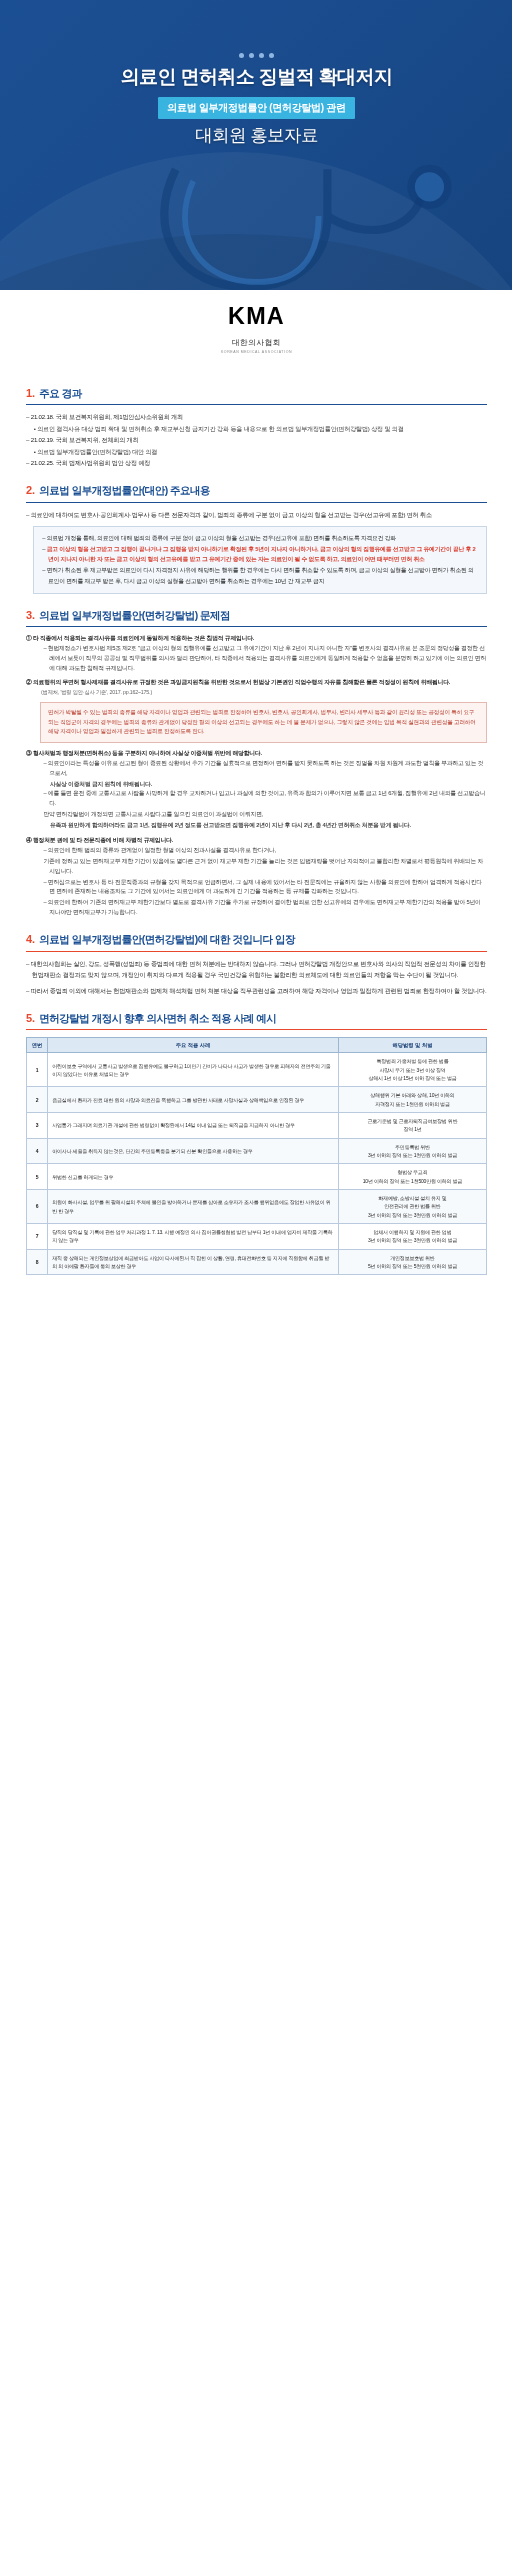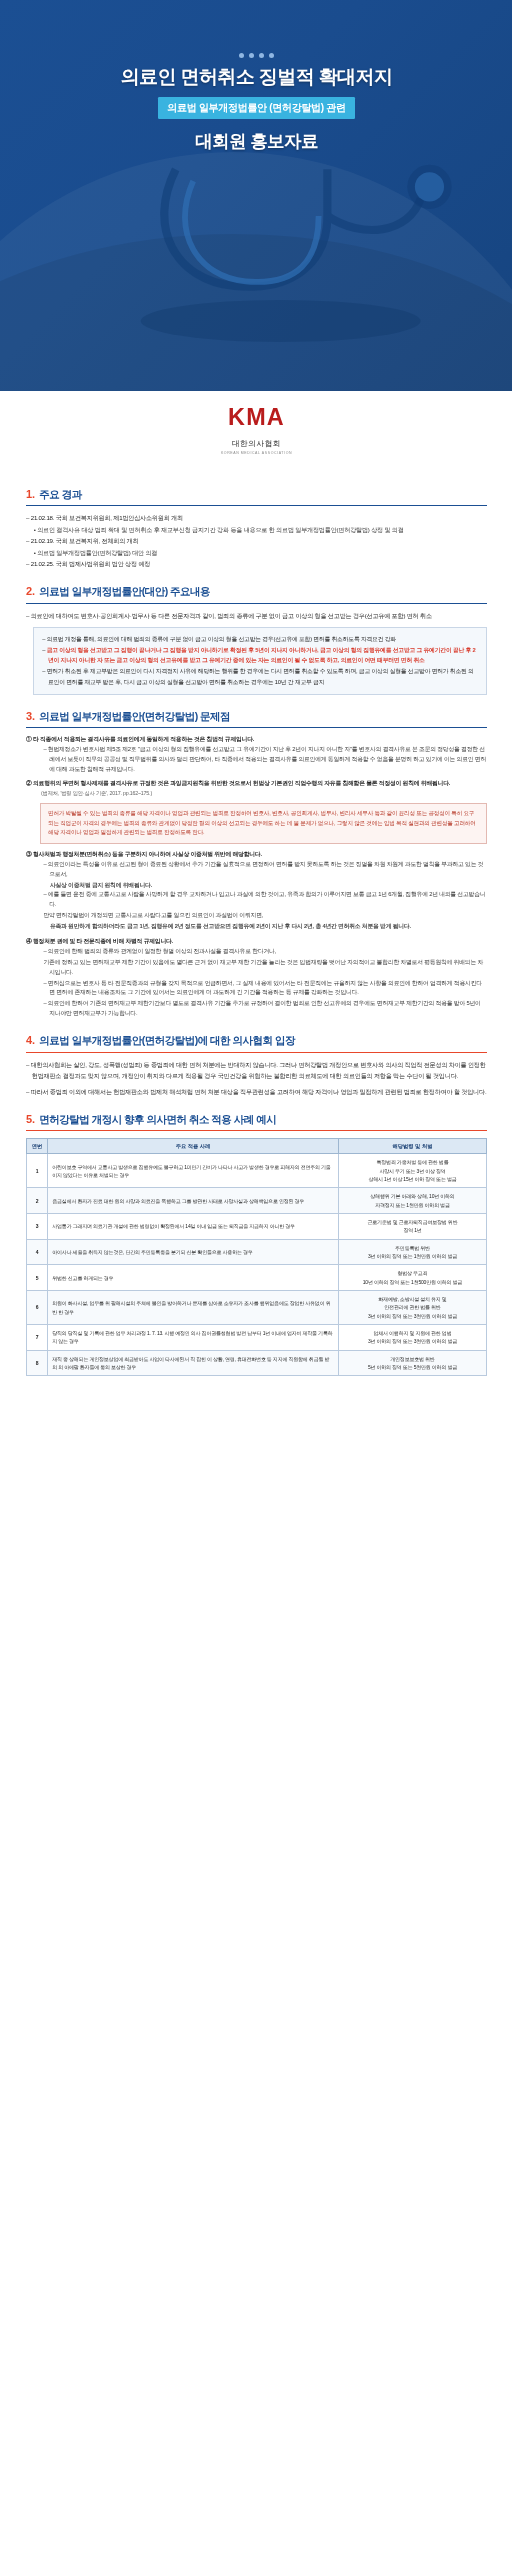--- a/index.html
+++ b/index.html
@@ -8,21 +8,21 @@
     background: #ffffff;
     font-family: "Liberation Sans", sans-serif;
     width: 513px;
   }
   .page { width: 513px; margin: 0 auto; background: #fff; }
 
   
   .hero {
     position: relative;
     width: 513px;
-    height: 391px;
+    height: 290px;
     background: linear-gradient(135deg, #1b4f93 0%, #1a4c8e 40%, #16447f 100%);
     overflow: hidden;
   }
   .hero .swoosh {
     position: absolute;
     width: 701px; height: 701px;
     border-radius: 50%;
     background: rgba(255,255,255,0.05);
     left: -117px; top: 152px;
   }
@@ -55,35 +55,35 @@
     display: inline-block;
     margin-top: 7px;
     background: #39b3e0;
     color: #ffffff;
     font-size: 10px; font-weight: bold;
     padding: 3.5px 9.4px 4.1px;
     letter-spacing: -0.3px;
     border-radius: 1.2px;
   }
   .hero .t3 {
-    margin-top: 10px;
-    font-size: 17.5px; font-weight: bold; letter-spacing: -0.6px;
+    margin-top: 4px;
+    font-size: 17.5px; font-weight: normal; letter-spacing: -0.6px;
     text-shadow: 0 1.2px 2.3px rgba(0,0,0,.35);
   }
 
   
   .steth { position: absolute; left: 0; top: 146px; width: 513px; height: 210px; }
 
   
   .logo-block {
     padding: 15px 0 17.5px;
     text-align: center;
   }
   .logo-kma {
-    font-size: 23.4px; font-weight: bold; color: #b91c1c;
+    font-size: 23.4px; font-weight: bold; color: #000000;
     letter-spacing: 1.2px; line-height: 1;
   }
   .logo-kr { font-size: 7.6px; color: #222; margin-top: 10px; letter-spacing: 0.6px;}
   .logo-en { font-size: 3.5px; color: #8a8a8a; margin-top: 1.8px; letter-spacing: 0.6px;}
 
   
   .sec { padding: 0 26px; }
   .sec-h {
     display: flex; align-items: baseline; gap: 4.1px;
     margin: 15px 0 3.5px;
@@ -248,21 +248,21 @@
         <div class="sub">– 면허심으로는 변호사 등 타 전문직종과의 규형을 갖지 목적으로 언급하면서, 그 실제 내용에 있어서는 타 전문직에는 규율하지 않는 사항을 의료인에 한하여 엄격하게 적용시킨다면 면허에 존재하는 내용조차도 그 기간에 있어서는 의료인에게 더 과도하게 긴 기간을 적용하는 등 규제를 강화하는 것입니다.</div>
         <div class="sub">– 의료인에 한하여 기존의 면허재교부 제한기간보다 별도로 결격사유 기간을 추가로 규정하여 결이한 범죄로 인한 선고유예의 경우에도 면허재교부 제한기간의 적용을 받아 5년이 지나야만 면허재교부가 가능합니다.</div>
       </div>
 
     </div>
   </div>
 
   <div class="sec">
     <div class="sec-h">
       <span class="sec-num">4.</span>
-      <span class="sec-title">의료법 일부개정법률안(면허강탈법)에 대한 의사협회 입장</span>
+      <span class="sec-title">의료법 일부개정법률안(면허강탈법)에 대한 것입니다 입장</span>
     </div>
     <hr class="sec-rule red">
     <div class="para">
       <div class="p">– <span>대한의사협회는 살인, 강도, 성폭행(성범죄) 등 중범죄에 대한 면허 처분에는 반대하지 않습니다. 그러나 면허강탈법 개정안으로 변호사와 의사의 직업적 전문성의 차이를 인정한 헌법재판소 결정과도 맞지 않으며, 개정안이 취지와 다르게 적용될 경우 국민건강을 위협하는 불합리한 의료체도에 대한 의료인들의 저항을 막는 수단이 될 것입니다.</span></div>
       <div class="p">– <span>따라서 중범죄 이외에 대해서는 헌법재판소와 법제처 해석처럼 면허 처분 대상을 직무관련성을 고려하여 해당 자격이나 영업과 밀접하게 관련된 범죄로 한정하여야 할 것입니다.</span></div>
     </div>
   </div>
 
   <div class="sec">
     <div class="sec-h">

